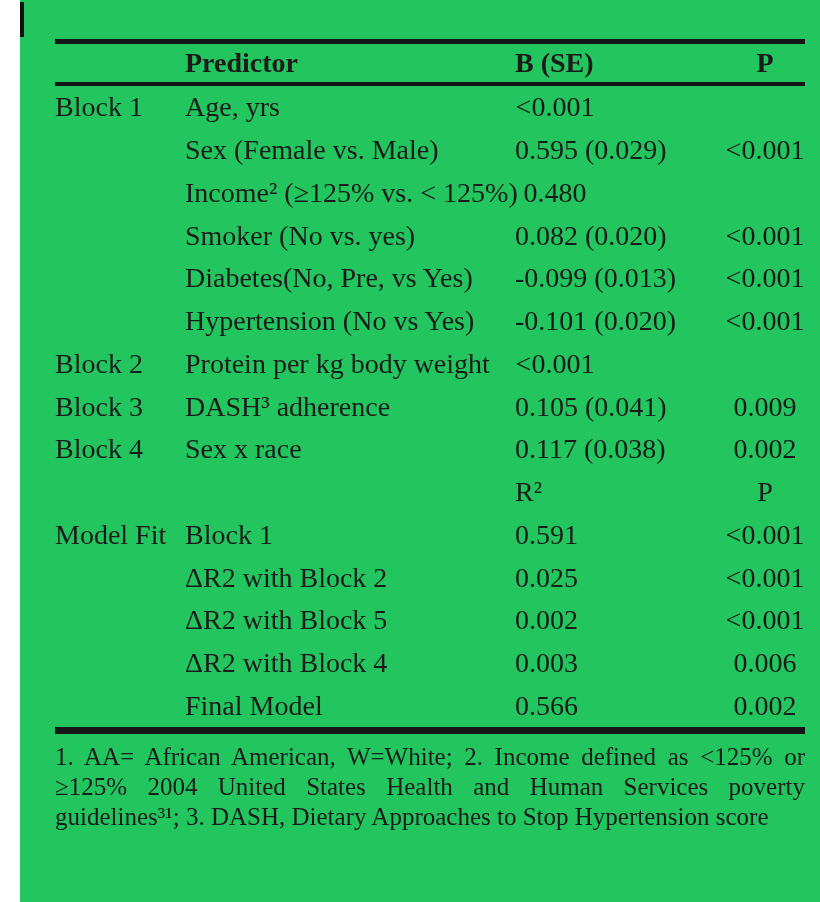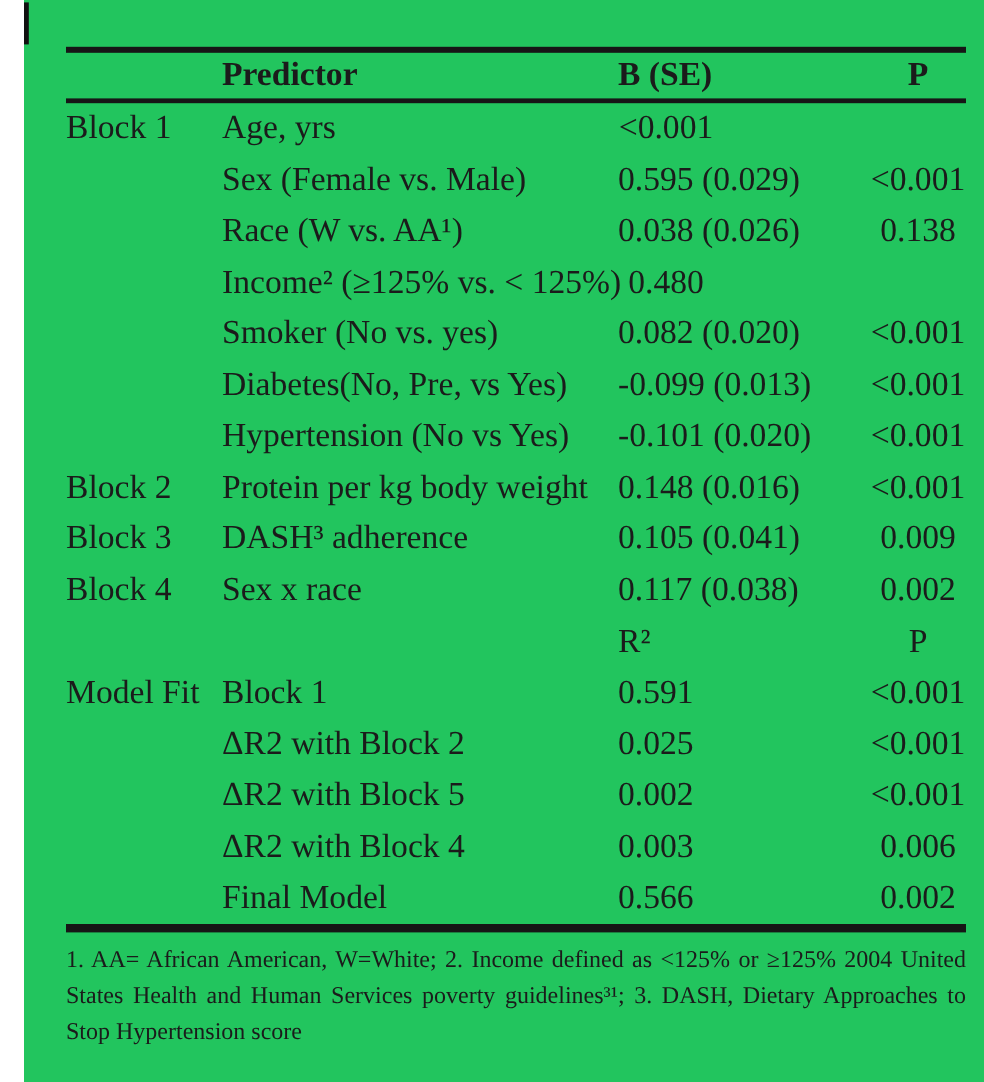--- a/index.html
+++ b/index.html
@@ -52,21 +52,21 @@
     height: 38px;
     font-weight: bold;
   }
   .cell-block { width: 130px; text-align: left; }
   .cell-pred  { width: 330px; text-align: left; }
   .cell-bse   { width: 210px; }
   .cell-p     { width: 80px;  text-align: center; }
 
   .footnote {
     margin-top: 8px;
-    font-size: 20px;
+    font-size: 25px;
     line-height: 30px;
     text-align: justify;
     color: #1b1b1b;
   }
 </style>
 </head>
 <body>
 
 <div class="sheet">
   <div class="edge-mark left"></div>
@@ -91,26 +91,20 @@
         <div class="cell-p">&lt;0.001</div>
       </div>
       <div class="trow">
         <div class="cell-block"></div>
         <div class="cell-pred">Sex (Female vs. Male)</div>
         <div class="cell-bse">0.595 (0.029)</div>
         <div class="cell-p">&lt;0.001</div>
       </div>
       <div class="trow">
         <div class="cell-block"></div>
-        <div class="cell-pred">Race (W vs. AA¹)</div>
-        <div class="cell-bse">0.038 (0.026)</div>
-        <div class="cell-p">0.138</div>
-      </div>
-      <div class="trow">
-        <div class="cell-block"></div>
         <div class="cell-pred">Income² (≥125% vs. &lt; 125%)</div>
         <div class="cell-p">0.480</div>
       </div>
       <div class="trow">
         <div class="cell-block"></div>
         <div class="cell-pred">Smoker (No vs. yes)</div>
         <div class="cell-bse">0.082 (0.020)</div>
         <div class="cell-p">&lt;0.001</div>
       </div>
       <div class="trow">
@@ -121,21 +115,20 @@
       </div>
       <div class="trow">
         <div class="cell-block"></div>
         <div class="cell-pred">Hypertension (No vs Yes)</div>
         <div class="cell-bse">-0.101 (0.020)</div>
         <div class="cell-p">&lt;0.001</div>
       </div>
       <div class="trow">
         <div class="cell-block">Block 2</div>
         <div class="cell-pred">Protein per kg body weight</div>
-        <div class="cell-bse">0.148 (0.016)</div>
         <div class="cell-p">&lt;0.001</div>
       </div>
       <div class="trow">
         <div class="cell-block">Block 3</div>
         <div class="cell-pred">DASH³ adherence</div>
         <div class="cell-bse">0.105 (0.041)</div>
         <div class="cell-p">0.009</div>
       </div>
       <div class="trow">
         <div class="cell-block">Block 4</div>

